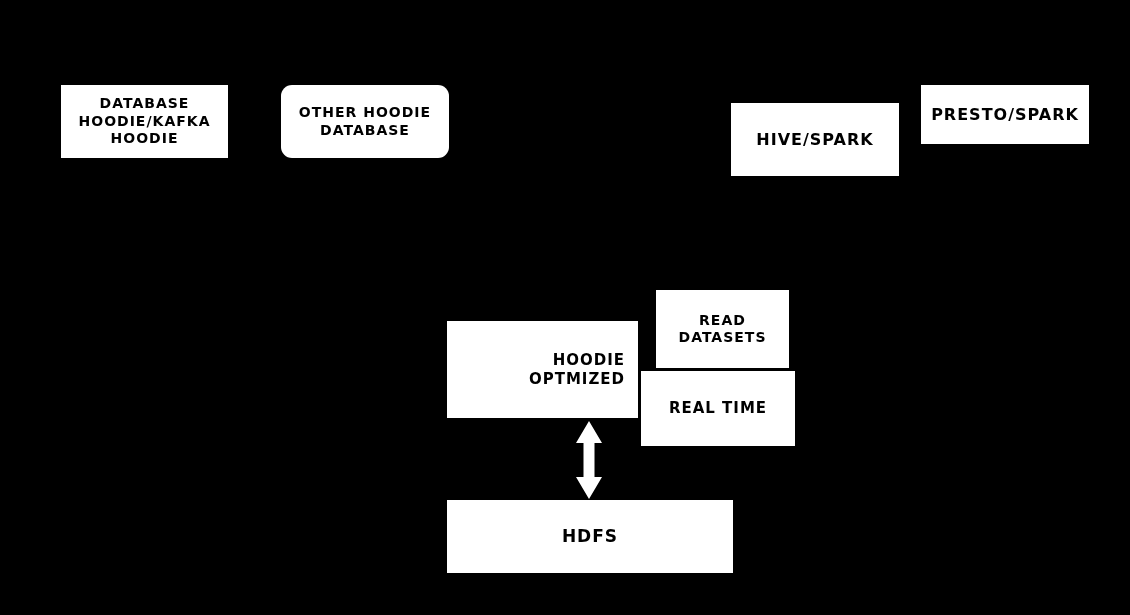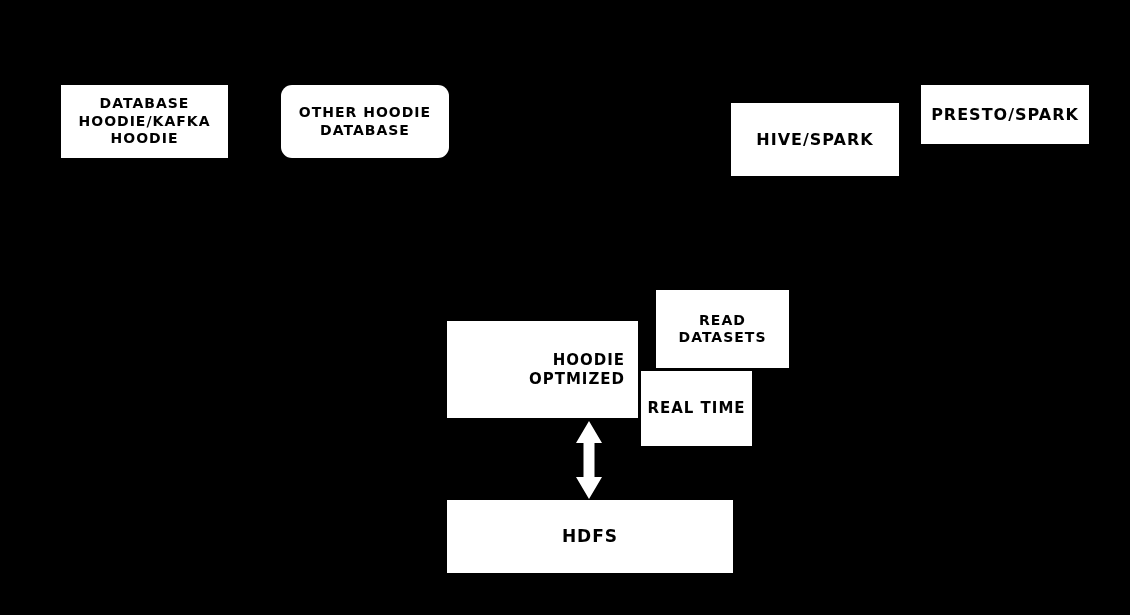--- a/index.html
+++ b/index.html
@@ -32,21 +32,21 @@
   .node .line { display: block; }
 
   #node-database-kafka   { left: 61px;  top: 85px;  width: 167px; height: 73px; font-size: 14px; }
   #node-other-hoodie     { left: 281px; top: 85px;  width: 168px; height: 73px; font-size: 14px; border-radius: 11px; }
   #node-hive-spark       { left: 731px; top: 85px;  width: 168px; height: 73px; font-size: 16px; margin-top: 18px; }
   #node-presto-spark     { left: 921px; top: 85px;  width: 168px; height: 59px; font-size: 16px; }
 
   #node-hoodie-dataset   { left: 447px; top: 321px; width: 191px; height: 97px; font-size: 15px;
                            align-items: flex-end; padding-right: 13px; text-align: right; }
   #node-read-optimized   { left: 656px; top: 290px; width: 133px; height: 78px; font-size: 14px; }
-  #node-real-time        { left: 641px; top: 371px; width: 111px; height: 75px; font-size: 15px; text-align: right; }
+  #node-real-time        { left: 641px; top: 371px; width: 154px; height: 75px; font-size: 15px; text-align: right; }
 
   #node-hdfs             { left: 447px; top: 500px; width: 286px; height: 73px; font-size: 17px; }
 
   #hoodie-hdfs-arrow {
     position: absolute;
     left: 576px;
     top: 421px;
     width: 26px;
     height: 78px;
   }

